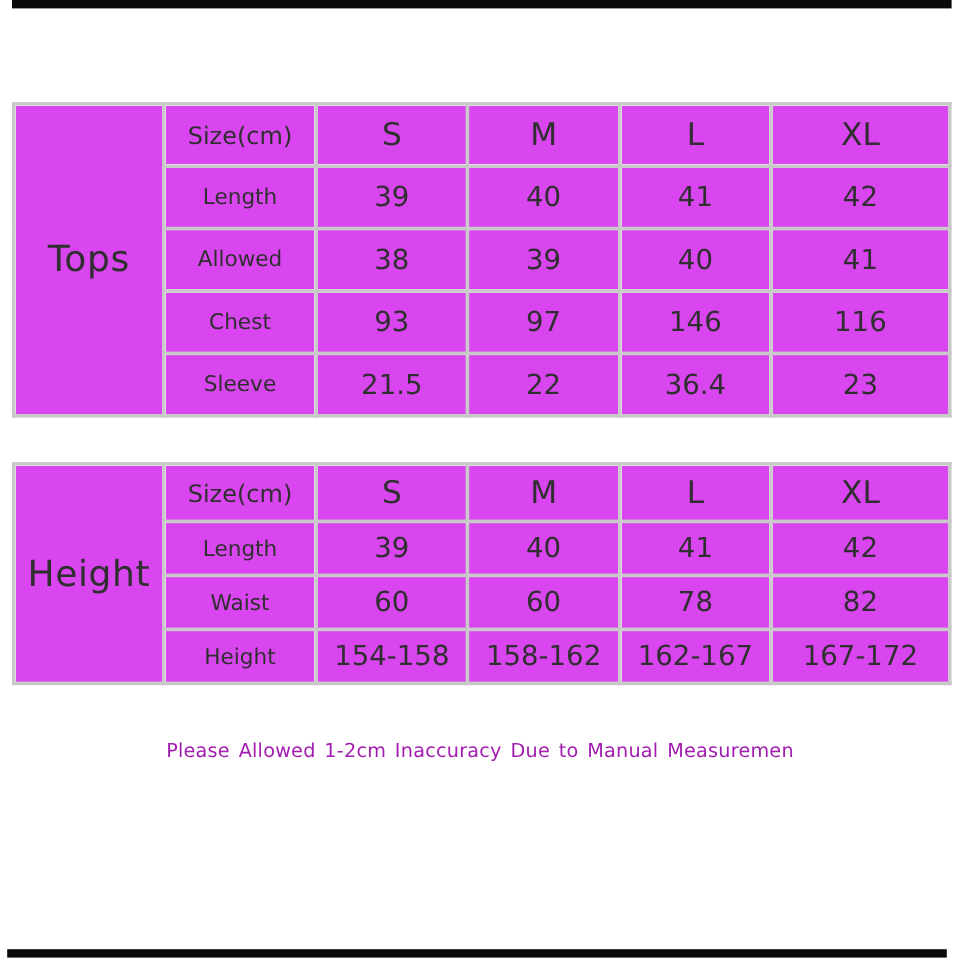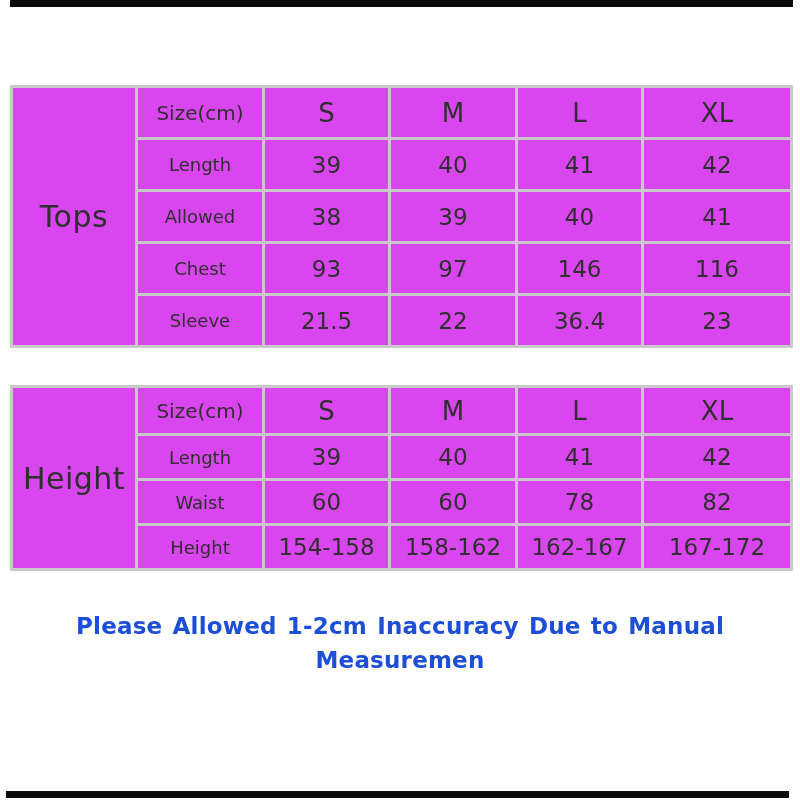--- a/index.html
+++ b/index.html
@@ -58,26 +58,25 @@
   #tops-table tr  { height: 52px; }
   #skirt-table tr.head-row { height: 48px; }
   #skirt-table tr.data-row { height: 45px; }
 
   .footer-note {
     position: absolute;
     top: 609px;
     left: 0;
     width: 800px;
     text-align: center;
-    color: #1d4ed8;
-    font-size: 23px;
+    color: #a21caf;
+    font-size: 16px;
     line-height: 34px;
     letter-spacing: 0.2px;
     word-spacing: 2px;
-    font-weight: bold;
   }
 </style>
 </head>
 <body>
 
 <div id="canvas">
 
   <div class="black-bar top"></div>
 
   <table id="tops-table" class="size-table">

